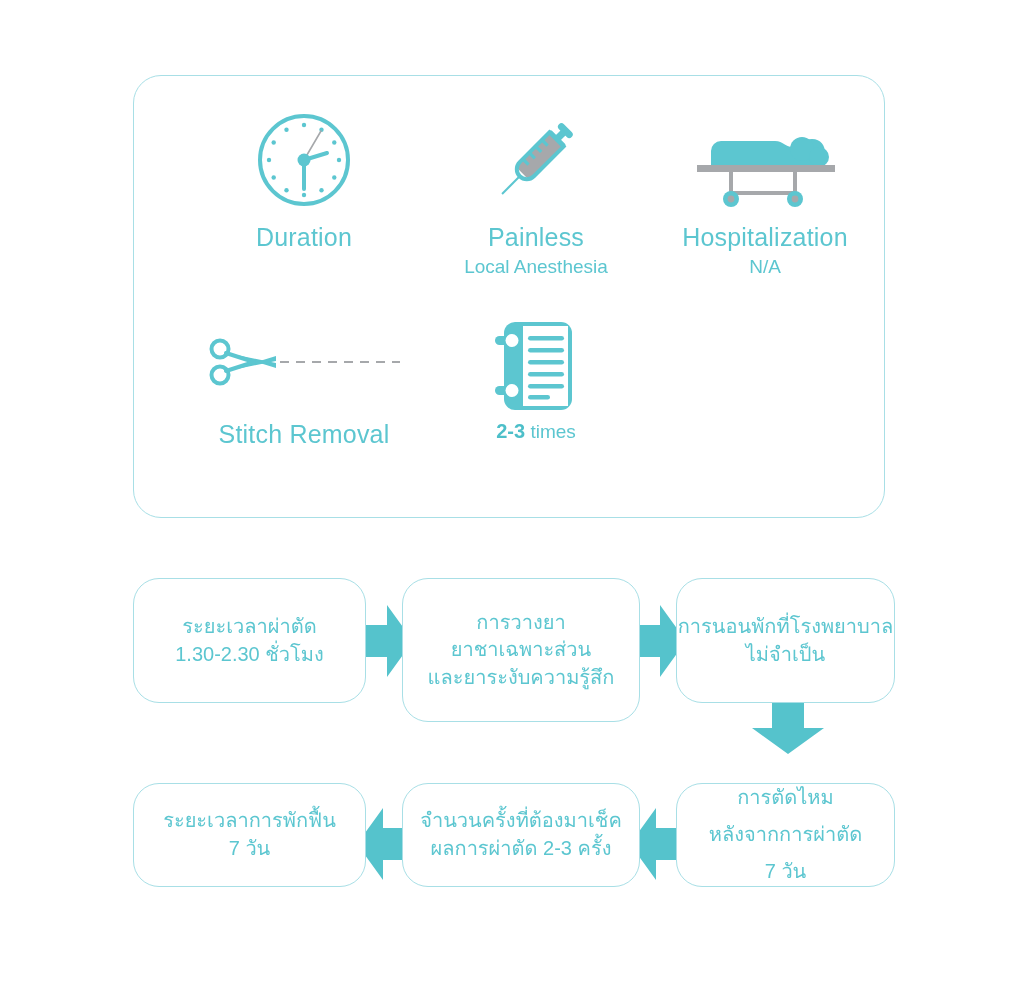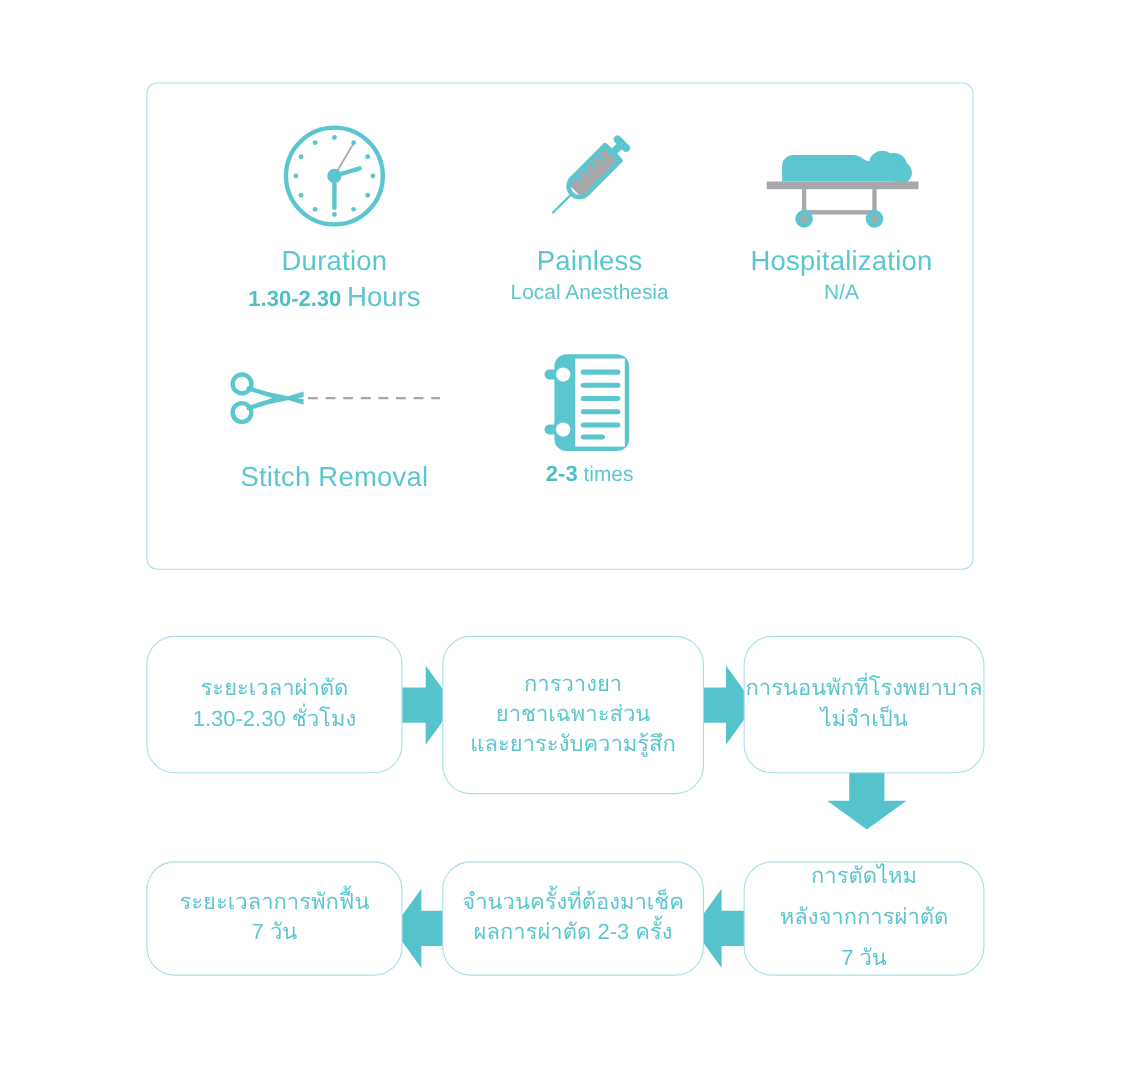--- a/index.html
+++ b/index.html
@@ -14,21 +14,21 @@
   }
 
   
   #info-panel {
     position: absolute;
     left: 133px;
     top: 75px;
     width: 752px;
     height: 443px;
     border: 1px solid #a8dfe6;
-    border-radius: 10px;
+    border-radius: 28px;
     background: #ffffff;
   }
 
   .tile {
     position: absolute;
     text-align: center;
   }
   .tile-icon {
     height: 100px;
     display: flex;
@@ -129,21 +129,20 @@
           <circle cx="20.7" cy="33.5" r="2.2"></circle>
             <circle cx="33.5" cy="20.7" r="2.2"></circle>
         </g>
         <line x1="51" y1="51" x2="51" y2="80" stroke="#5cc6d0" stroke-width="4" stroke-linecap="round"></line>
         <line x1="51" y1="51" x2="74" y2="44" stroke="#5cc6d0" stroke-width="4" stroke-linecap="round"></line>
         <line x1="51" y1="51" x2="68" y2="22" stroke="#a6a8ab" stroke-width="1.6" stroke-linecap="round"></line>
         <circle cx="51" cy="51" r="6.5" fill="#5cc6d0"></circle>
       </svg>
     </div>
     <div class="tile-title">Duration</div>
-    <div class="tile-sub"><span class="strong">1.30-2.30</span> <span class="big">Hours</span></div>
   </div>
 
   <div class="tile" id="tile-painless">
     <div class="tile-icon">
       <svg width="122" height="102" viewBox="0 0 122 102">
         <g transform="rotate(45 61 51)">
           <rect x="52" y="6" width="18" height="7" rx="3.5" fill="#5cc6d0"></rect>
           <rect x="57.5" y="11" width="7" height="9" fill="#5cc6d0"></rect>
           <rect x="50" y="19" width="22" height="5" rx="2" fill="#5cc6d0"></rect>
           <rect x="52" y="22" width="18" height="48" rx="2" fill="#a6a8ab"></rect>

